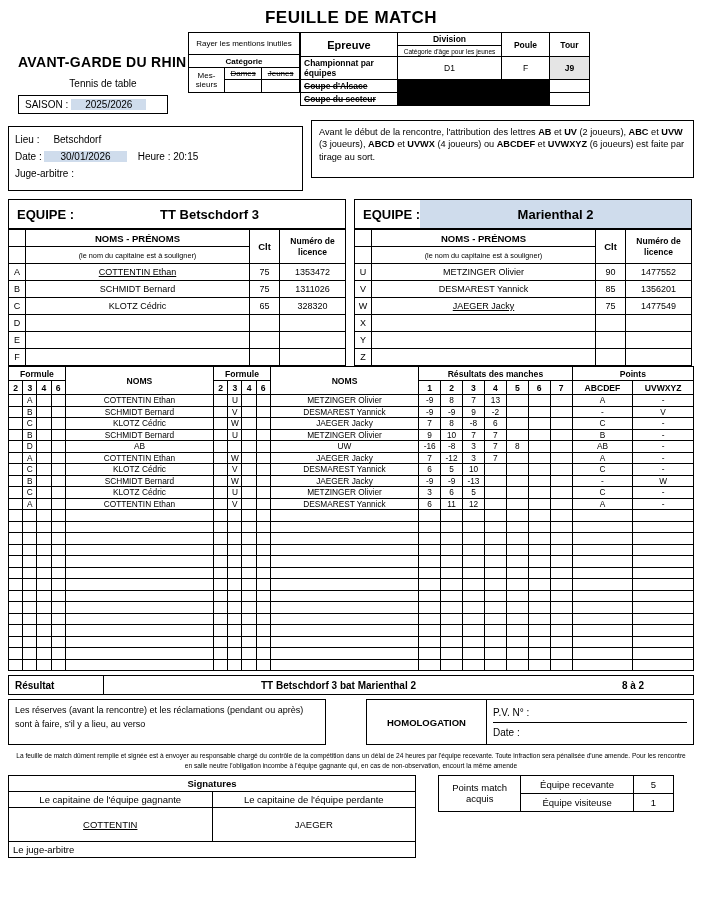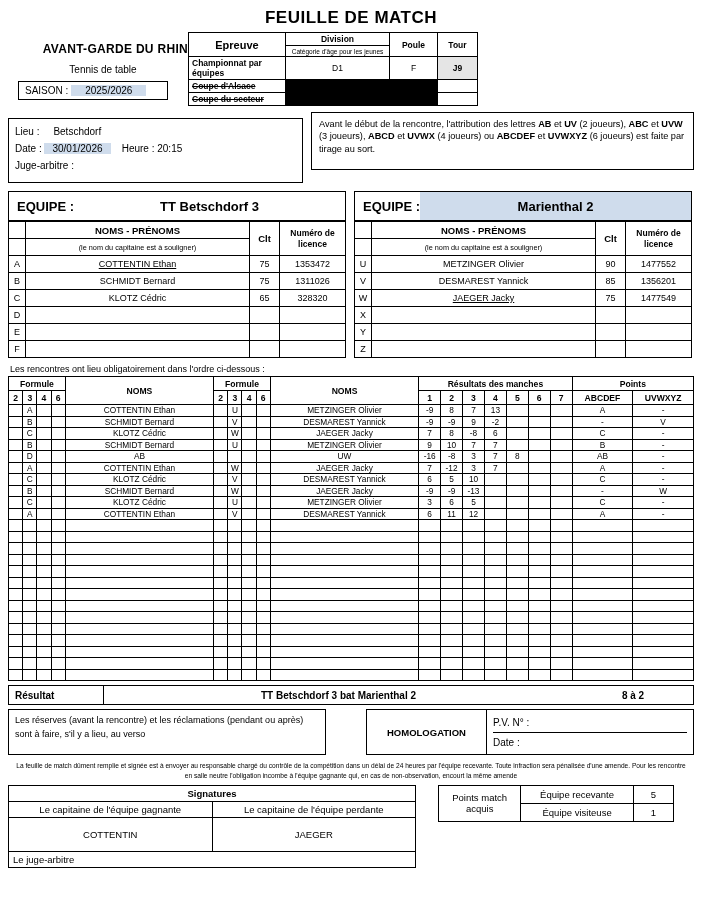--- a/index.html
+++ b/index.html
@@ -24,32 +24,32 @@
   }
   table { border-collapse: collapse; }
   .center { text-align:center; }
   .bold { font-weight:bold; }
   .hl { background:#e5e5e5; }
   .blk { background:#000; }
 
   
   .toprow { display:flex; align-items:flex-start; }
   .club-block { width:180px; padding-left:10px; font-size:10px; }
-  .club-name { font-size:12px; letter-spacing:.3px; margin-top:10px;text-align:right;}
+  .club-name { font-size:14px; letter-spacing:.3px; margin-top:22px;}
   .club-sport { text-align:center; margin-top:8px; font-size:10px;}
   .saison-box { border:1px solid #000; margin-top:6px; padding:3px 6px; font-size:10px; width:150px;}
   .saison-val { background:#cfdcec; padding:0 14px; }
 
   .cat-table { font-size:8px; }
   .cat-table td { border:1px solid #000; padding:1px 2px; }
   .epr-table { font-size:8.5px; }
   .epr-table td { border:1px solid #000; padding:1px 3px; }
 
   .lieu-block { margin-top:6px; width:295px; border:1px solid #000; padding:4px 6px 8px 6px; font-size:10px; line-height:1.7; }
-  .date-val { background:#cfdcec; padding:0 8px; }
+  .date-val { background:#cfdcec; padding:0 16px; }
   .note-block { border:1px solid #000; padding:5px 7px; font-size:9.2px; line-height:1.35; }
 
   
   .eq-head { border:1px solid #000; display:flex; align-items:center; height:30px; }
   .eq-label { font-size:13px; font-weight:bold; padding-left:8px; }
   .eq-name { flex:1; text-align:center; font-size:13px; font-weight:bold; }
   .eq-name.hl { background:#cfdcec; height:100%; display:flex; align-items:center; justify-content:center; }
 
   .players { width:100%; font-size:9px; }
   .players td, .players th { border:1px solid #000; padding:0; height:17px; }
@@ -104,20 +104,42 @@
 
     <div class="club-block">
       <div class="club-name bold">AVANT-GARDE DU RHIN</div>
       <div class="club-sport">Tennis de table</div>
       <div class="saison-box">
         <span>SAISON :</span>
         <span class="saison-val">2025/2026</span>
       </div>
     </div>
 
+    <table class="cat-table" style="width:112px;">
+      <tbody>
+          <tr>
+            <td colspan="3" class="center" style="height:22px;">Rayer les mentions inutiles</td>
+          </tr>
+      <tr>
+            <td colspan="3" class="center bold" style="height:13px;">Catégorie</td>
+          </tr>
+      <tr>
+        <td class="center" rowspan="2" style="width:36px;">
+          <span>Mes-</span><br>
+          <span>sieurs</span>
+        </td>
+        <td class="center" style="text-decoration:line-through;">Dames</td>
+        <td class="center" style="text-decoration:line-through;">Jeunes</td>
+      </tr>
+      <tr>
+            <td style="height:13px;"></td>
+            <td></td>
+          </tr>
+    </tbody>
+      </table>
 
     <table class="epr-table" style="width:290px;">
       <tbody>
           <tr>
         <td rowspan="2" class="center bold" style="height:24px;font-size:11px;">Epreuve</td>
         <td class="center bold" style="width:104px;">Division</td>
         <td rowspan="2" class="center bold" style="width:48px;">Poule</td>
         <td rowspan="2" class="center bold" style="width:40px;">Tour</td>
       </tr>
       <tr>
@@ -279,21 +301,20 @@
           <td class="pl-letter">Z</td>
           <td class="pl-name"></td>
           <td class="pl-clt"></td>
           <td class="pl-lic"></td>
         </tr>
       </tbody>
         </table>
     </div>
   </div>
 
-  <div class="ordre">Les rencontres ont lieu obligatoirement dans l'ordre ci-dessous :</div>
 
   <table class="mt">
     <thead>
       <tr>
         <th colspan="4">Formule</th>
         <th rowspan="2">NOMS</th>
         <th colspan="4">Formule</th>
         <th rowspan="2">NOMS</th>
         <th colspan="7">Résultats des manches</th>
         <th colspan="2">Points</th>
@@ -850,21 +871,21 @@
     <table class="sig-table">
       <tbody>
           <tr>
             <td colspan="2" class="center bold" style="height:16px;">Signatures</td>
           </tr>
       <tr>
         <td class="center" style="width:204px;">Le capitaine de l'équipe gagnante</td>
         <td class="center" style="width:204px;">Le capitaine de l'équipe perdante</td>
       </tr>
       <tr>
-        <td class="center" style="height:34px;vertical-align:middle;">COTTENTIN</td>
+        <td class="center" style="height:34px;vertical-align:middle;text-decoration:underline;">COTTENTIN</td>
         <td class="center" style="height:34px;vertical-align:middle;">JAEGER</td>
       </tr>
       <tr>
         <td colspan="2" style="height:16px;">Le juge-arbitre</td>
       </tr>
     </tbody>
       </table>
 
     <table class="pm-table" style="width:236px;">
       <tbody>

